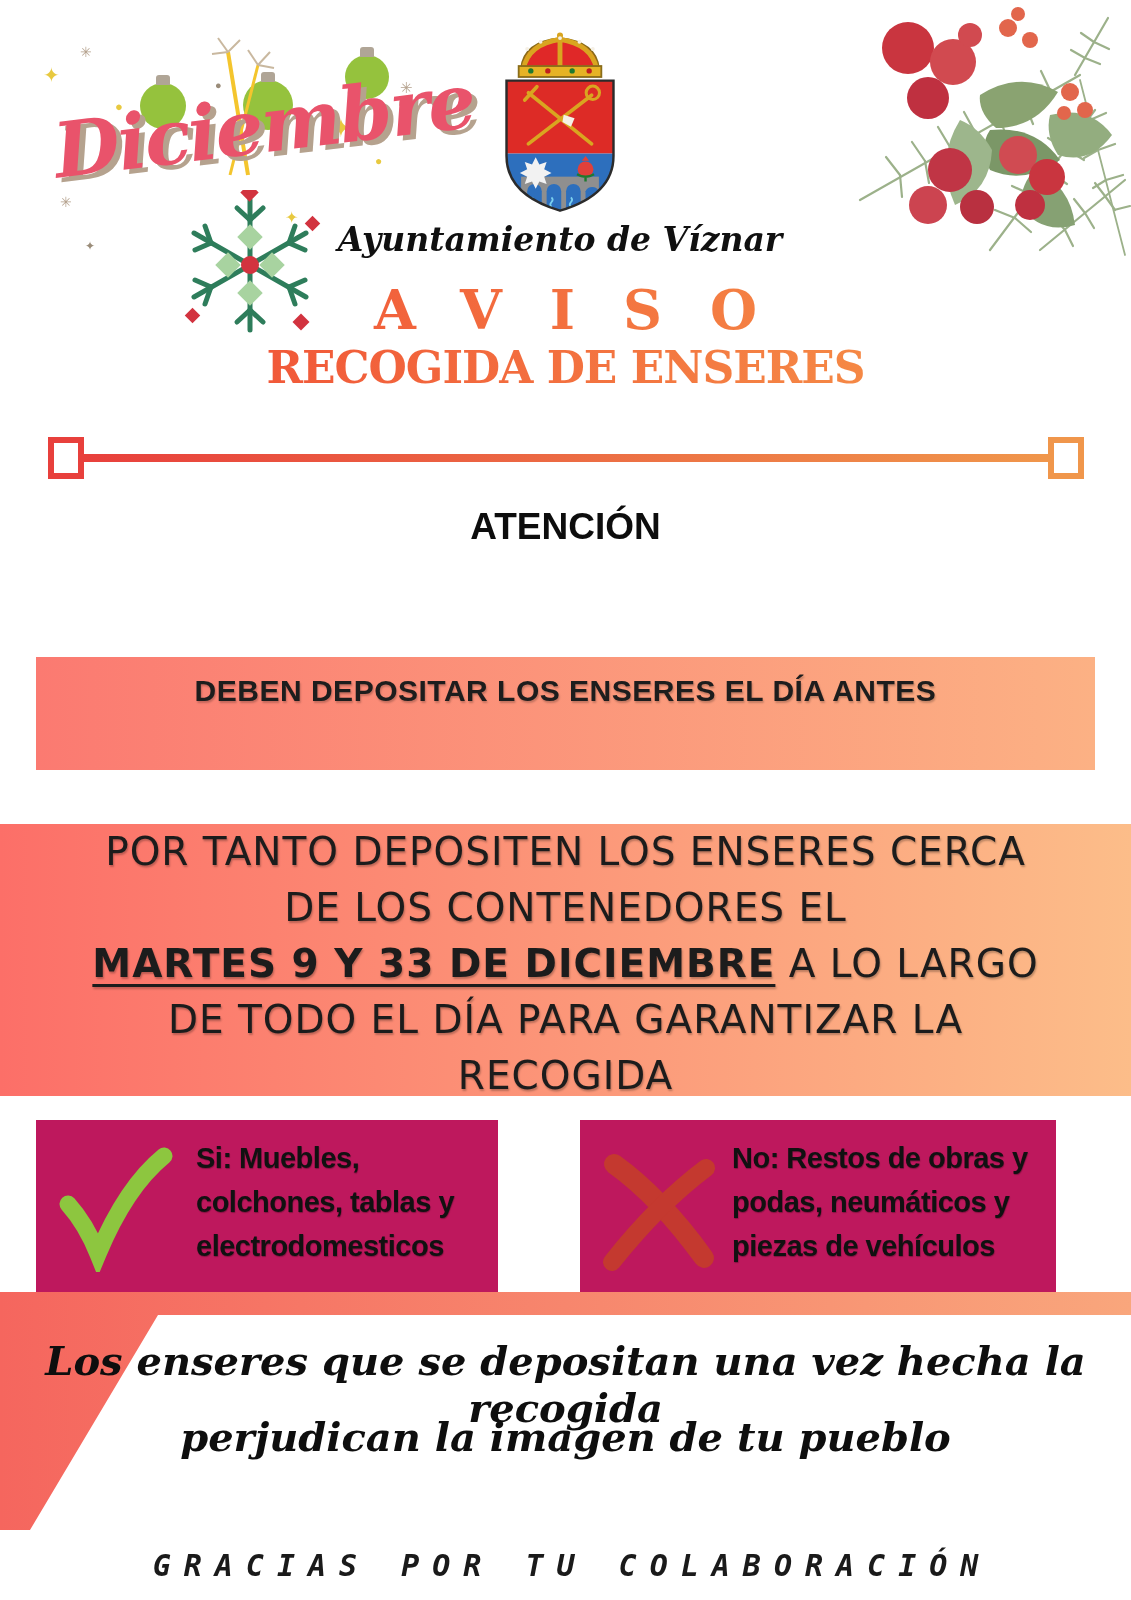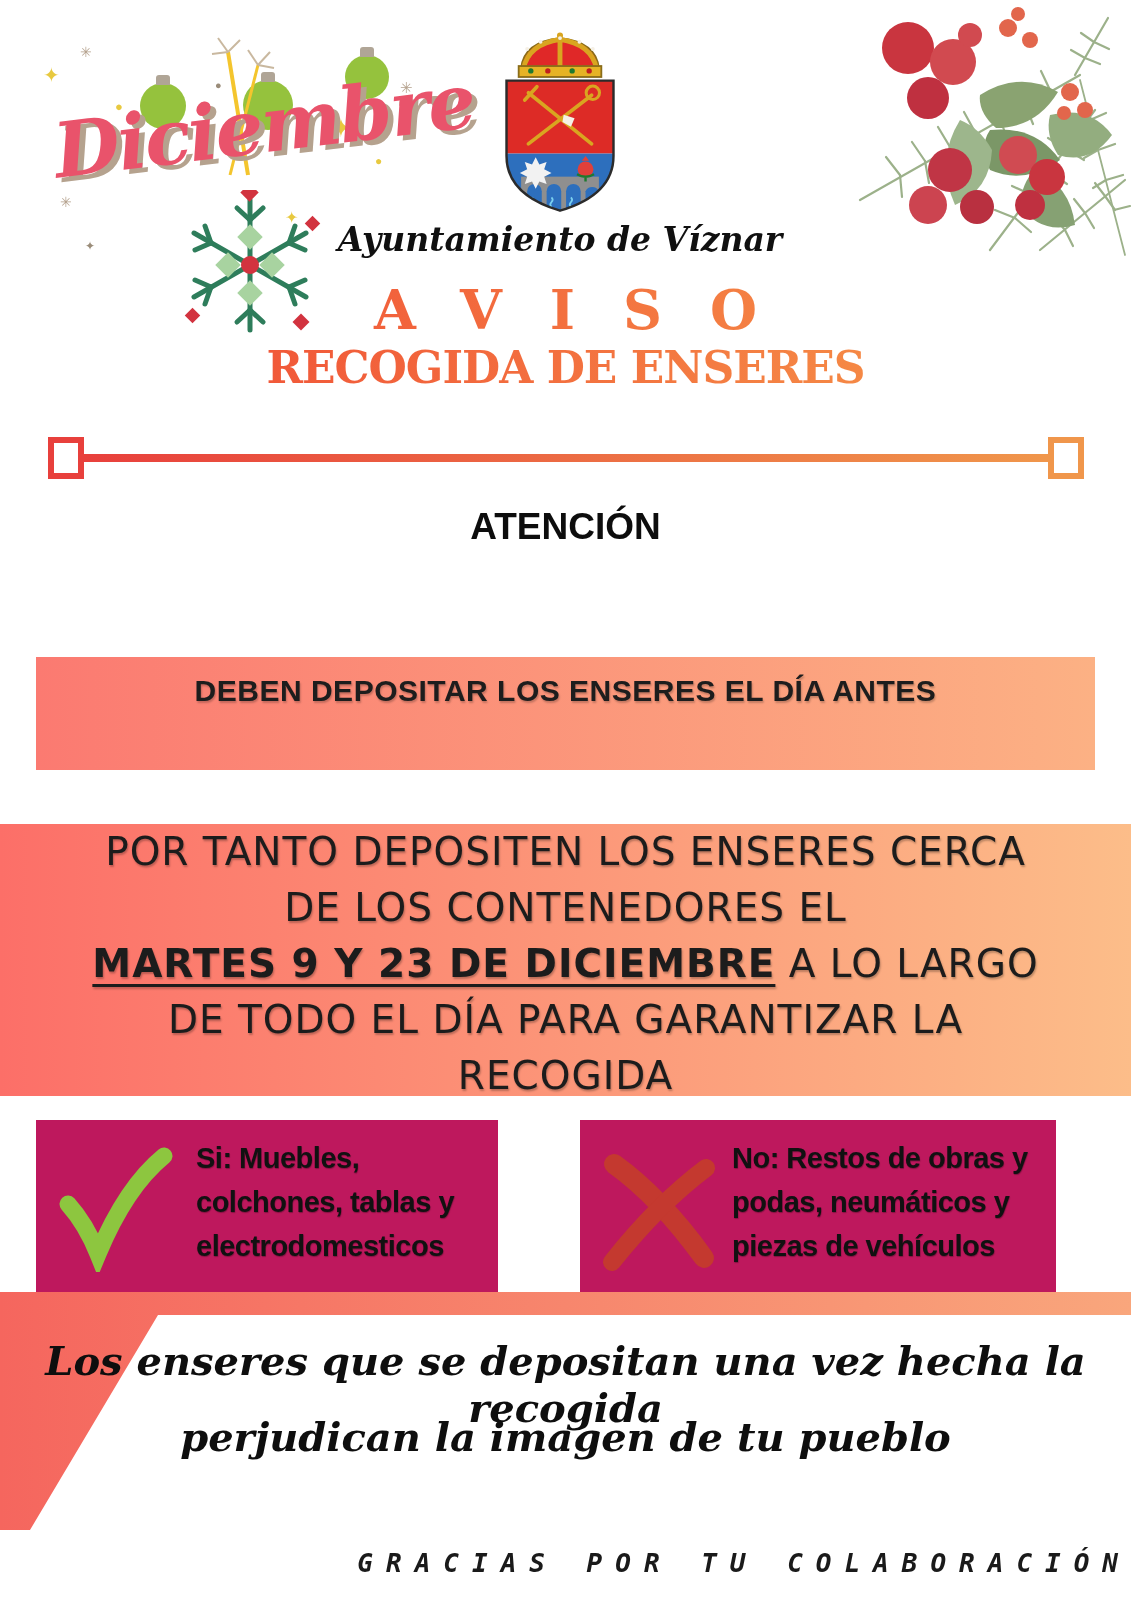--- a/index.html
+++ b/index.html
@@ -104,23 +104,23 @@
   #warning-banner { position:absolute; top:1292px; left:0; }
   .warning-line {
     position:absolute; left:0; width:100%; text-align:center;
     font-family:"DejaVu Serif", serif; font-style:italic; font-weight:bold;
     font-size:40px; color:#0e0e0e; letter-spacing:0px;
   }
   #warning-line-1 { top:1337px; }
   #warning-line-2 { top:1413px; }
   
   #footer-thanks {
-    position:absolute; top:1548px; left:0; width:100%; text-align:right;
+    position:absolute; top:1548px; left:0; width:100%; text-align:center;
     font-family:"DejaVu Sans Mono", monospace; font-style:italic;
-    font-size:26px; font-weight:bold; color:#1a1a1a; letter-spacing:13px;
+    font-size:30px; font-weight:bold; color:#1a1a1a; letter-spacing:13px;
     text-indent:13px;
   }
 </style>
 </head>
 <body>
 
 <div id="poster">
 
   <div id="month-art">
     <div class="bauble" style="left:115px; top:58px; width:46px; height:46px;"></div>
@@ -309,21 +309,21 @@
 
   <div id="attention-heading">ATENCIÓN</div>
 
   <div id="deposit-notice-box">
     <div class="line">DEBEN DEPOSITAR LOS ENSERES EL DÍA ANTES</div>
   </div>
 
   <div id="main-instruction-box">
     <div class="line">POR TANTO DEPOSITEN LOS ENSERES CERCA</div>
     <div class="line">DE LOS CONTENEDORES EL</div>
-    <div class="line"><span class="u">MARTES 9 Y 23 DE DICIEMBRE</span><span> A LO LARGO</span></div>
+    <div class="line"><span class="u">MARTES 9 Y 33 DE DICIEMBRE</span><span> A LO LARGO</span></div>
     <div class="line">DE TODO EL DÍA PARA GARANTIZAR LA</div>
     <div class="line">RECOGIDA</div>
   </div>
 
   <div id="allowed-items-box" class="item-box">
     <svg class="item-icon" width="120" height="130" viewBox="0 0 120 130">
       <path d="M12,62 Q30,82 42,112 Q70,45 108,14" fill="none" stroke="#8dc63f" stroke-width="17" stroke-linecap="round"></path>
     </svg>
     <div class="item-text">
       <span>Si: Muebles,</span><br>

